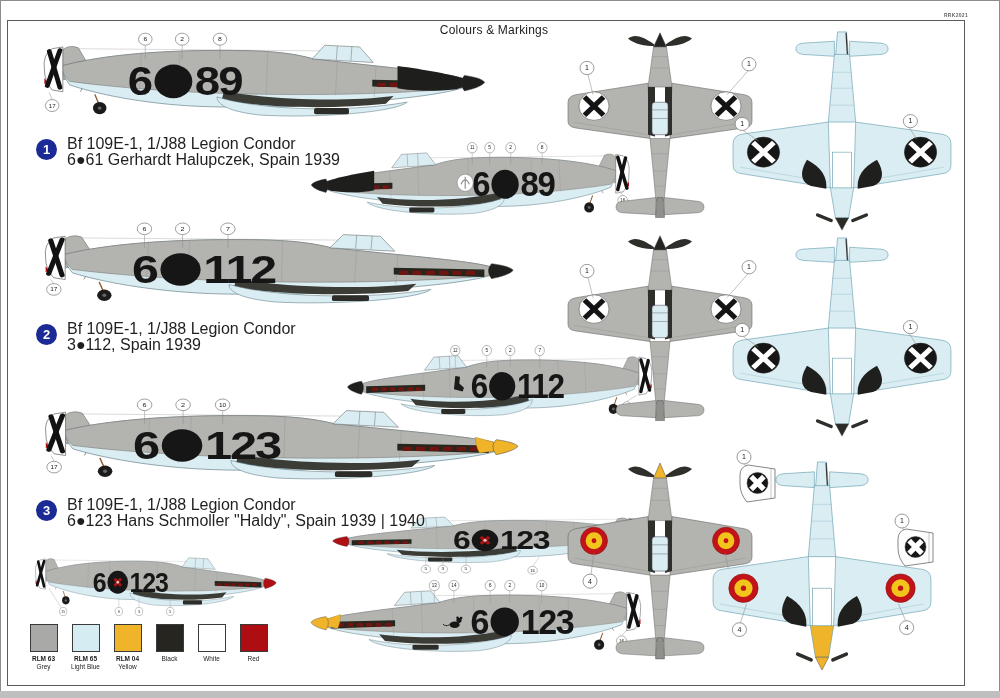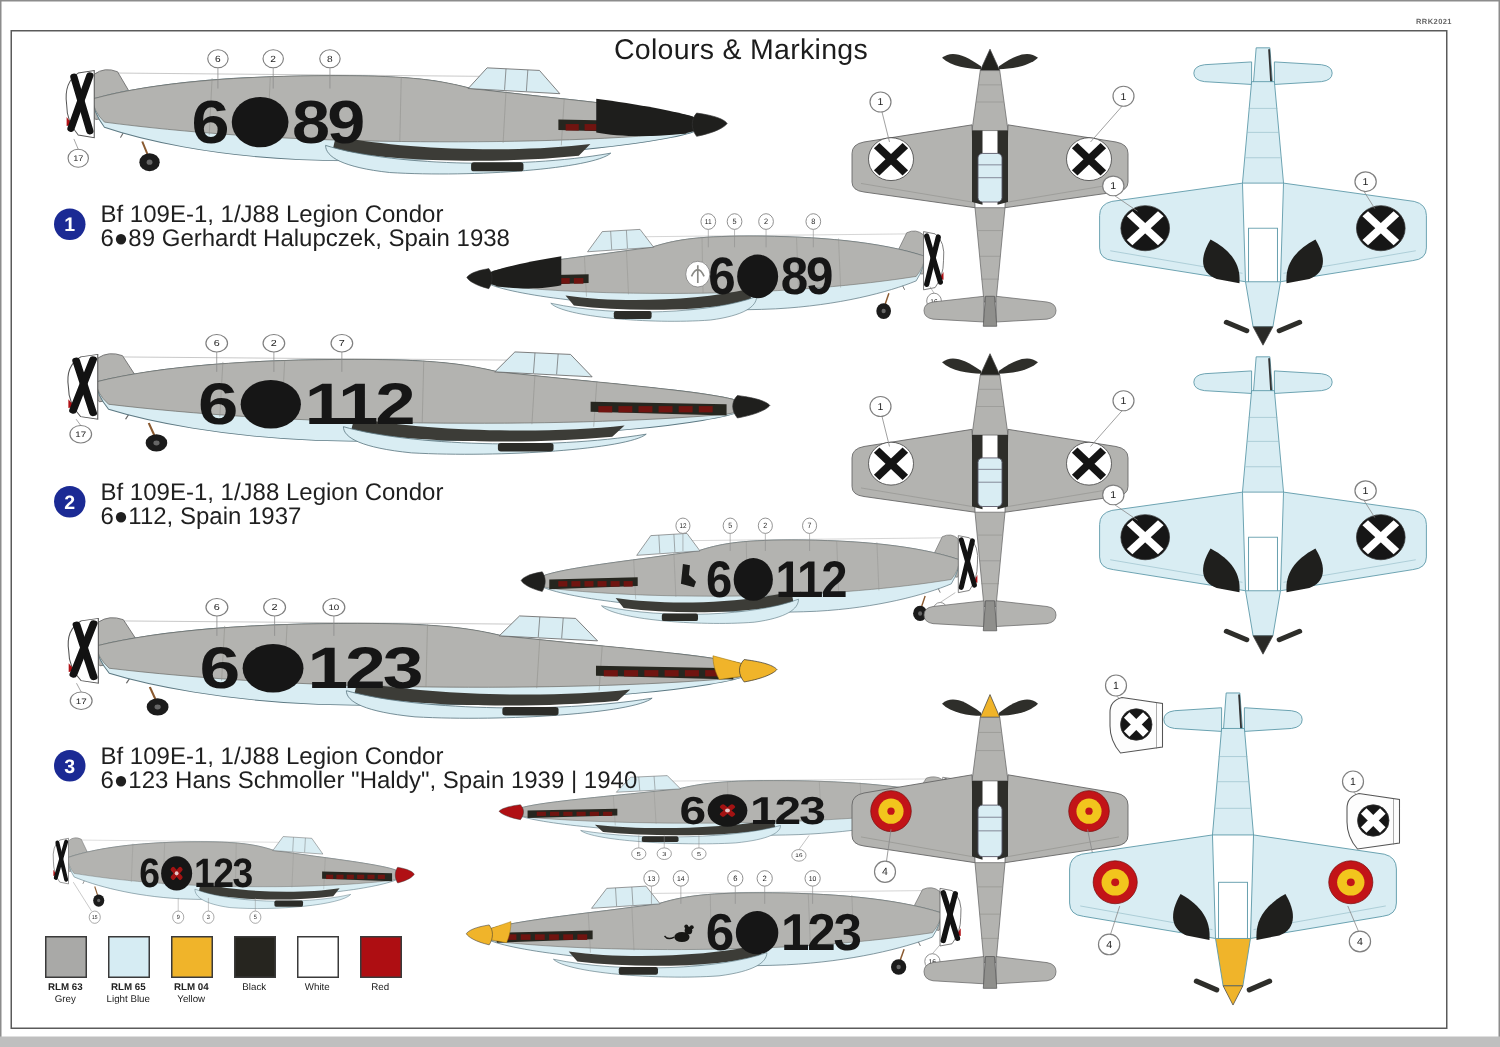--- a/index.html
+++ b/index.html
@@ -2,21 +2,21 @@
 <html><head>
 <meta charset="utf-8">
 <style>
   html,body{margin:0;padding:0;}
   body{width:1000px;height:698px;position:relative;background:#ffffff;
        font-family:"Liberation Sans",sans-serif;overflow:hidden;}
   .outer-border{position:absolute;inset:0;border:1px solid #8c8c8c;pointer-events:none;}
   .bottom-strip{position:absolute;left:0;right:0;bottom:0;height:7px;background:#bfbfbf;}
   .frame{position:absolute;left:7px;top:20px;width:956px;height:664px;border:1px solid #5a5a5a;}
   .title{position:absolute;top:23px;left:384px;width:220px;text-align:center;
-         font-size:19px;color:#1c1c1c;letter-spacing:.2px;}
+         font-size:12px;color:#1c1c1c;letter-spacing:.2px;}
   .doc-code{position:absolute;top:12px;right:32px;font-size:5px;color:#666;font-weight:bold;letter-spacing:.3px;}
   .view{position:absolute;}
   .view svg{display:block;}
   .view text{font-family:"Liberation Sans",sans-serif;}
   .badge{position:absolute;width:21px;height:21px;border-radius:50%;background:#1b2a94;
          color:#fff;font-size:13px;font-weight:bold;text-align:center;line-height:21px;}
   .caption{position:absolute;font-size:16px;color:#1f1f1f;line-height:16px;white-space:nowrap;}
   .chips{position:absolute;left:30px;top:624px;display:flex;}
   .chip{width:28px;margin-right:14px;position:relative;}
   .chip-sw{width:26px;height:26px;border:1px solid #3a3a3a;}
@@ -902,26 +902,26 @@
     <rect x="-9" y="-2.6" width="18" height="5.2"></rect>
     <rect x="-2.6" y="-9" width="5.2" height="18"></rect>
         </g>
       </g>
     </svg>
   </div>
 
 <div class="badge" style="left:36px;top:139px">1</div>
 <div class="caption" style="left:67px;top:136px">
   <div>Bf 109E-1, 1/J88 Legion Condor</div>
-  <div>6●89 Gerhardt Halupczek, Spain 1938</div>
+  <div>6●61 Gerhardt Halupczek, Spain 1939</div>
 </div>
 <div class="badge" style="left:36px;top:324px">2</div>
 <div class="caption" style="left:67px;top:321px">
   <div>Bf 109E-1, 1/J88 Legion Condor</div>
-  <div>6●112, Spain 1937</div>
+  <div>3●112, Spain 1939</div>
 </div>
 <div class="badge" style="left:36px;top:500px">3</div>
 <div class="caption" style="left:67px;top:497px">
   <div>Bf 109E-1, 1/J88 Legion Condor</div>
   <div>6●123 Hans Schmoller "Haldy", Spain 1939 | 1940</div>
 </div>
 
 <div class="chips">
   <div class="chip">
       <div class="chip-sw" style="background: rgb(169, 169, 167);"></div>

